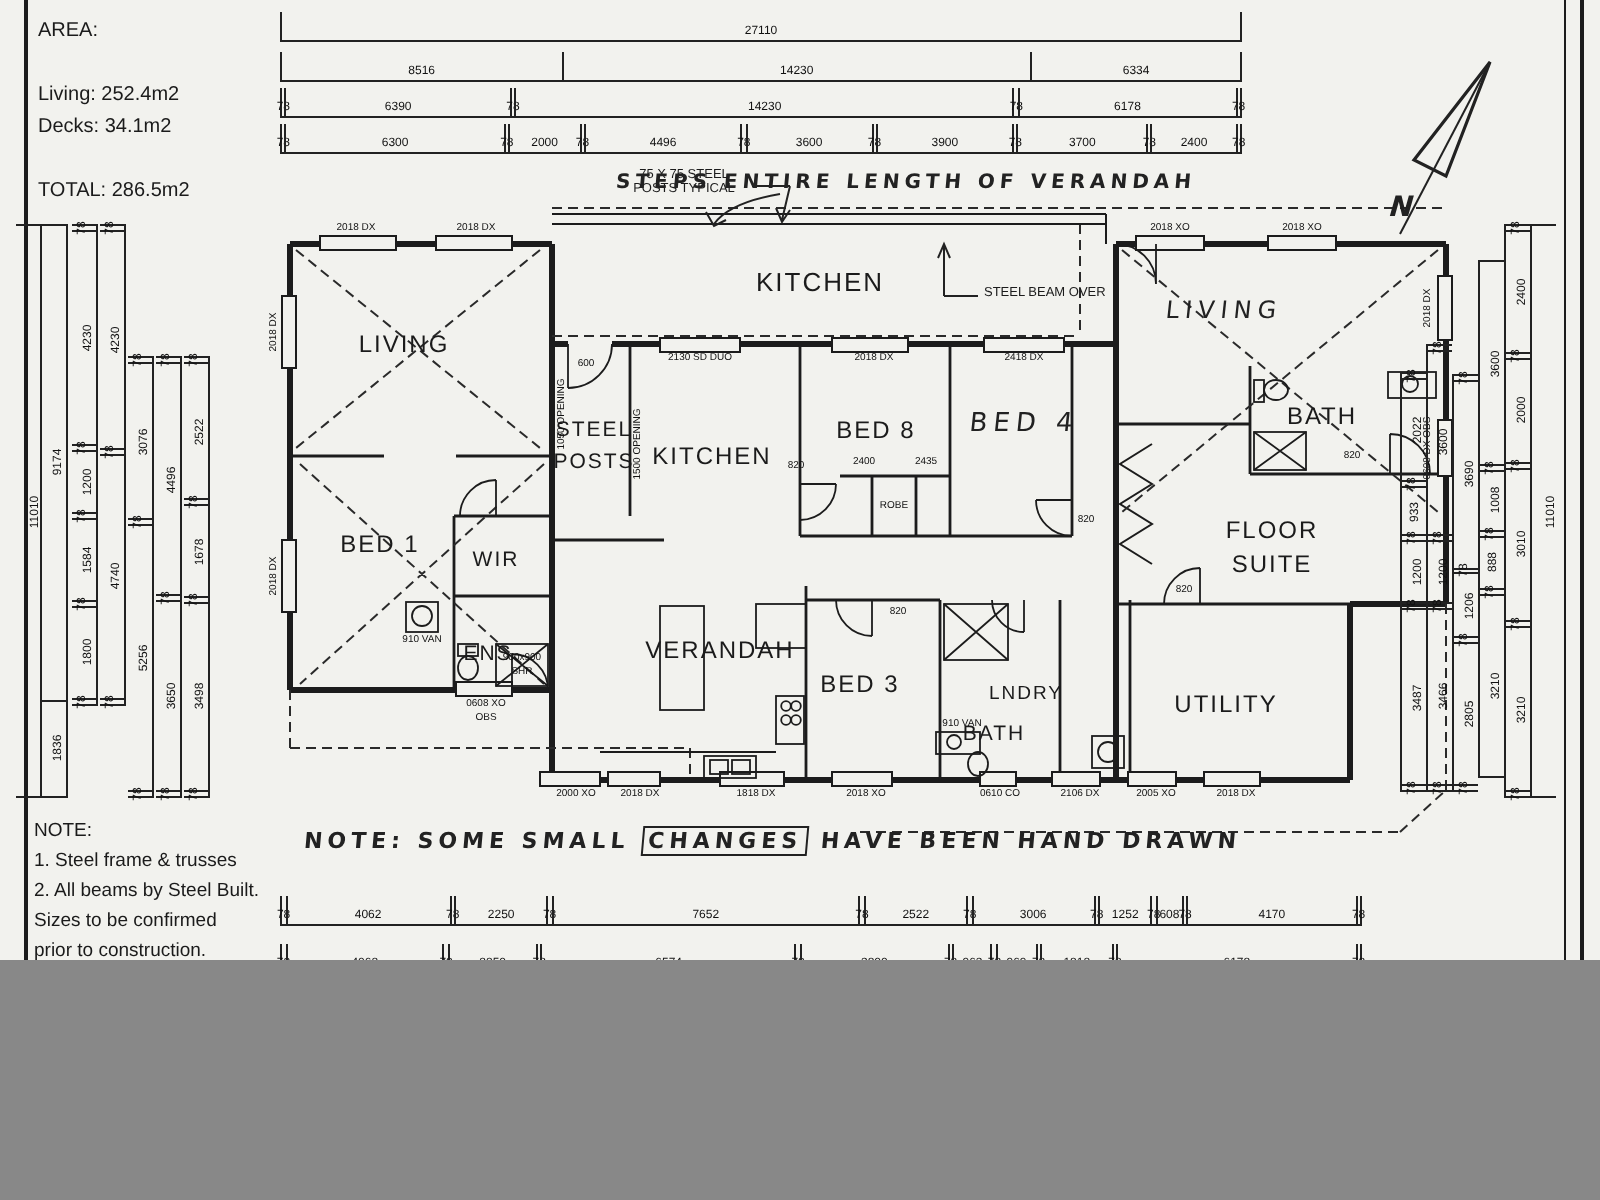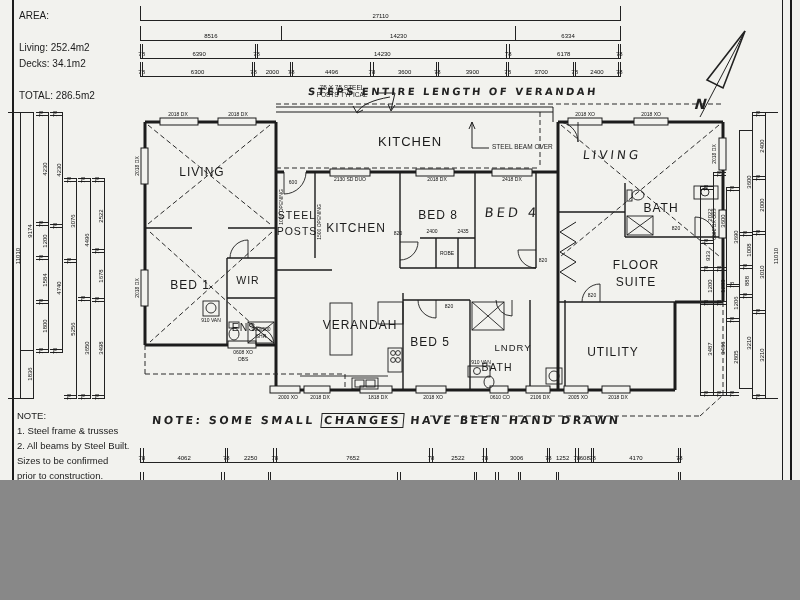--- a/index.html
+++ b/index.html
@@ -187,35 +187,35 @@
       <path d="M390,97 C372,100 362,105 357,112 M353,106 L357,113 L363,110"></path>
     </g>
 
     <g stroke="#222" fill="none">
       <path d="M700,117 L745,31" stroke-width="1"></path>
       <polygon points="745,31 707,80 723,88" stroke-width="1.6" fill="none"></polygon>
     </g>
   </svg>
 
   <div class="room" style="left:202px;top:172px;">LIVING</div>
-  <div class="room" style="left:190px;top:285px;">BED 1</div>
+  <div class="room" style="left:190px;top:272px;">BED 1</div>
   <div class="room sm" style="left:248px;top:280px;">WIR</div>
   <div class="room sm" style="left:244px;top:327px;">ENS</div>
   <div class="room sm" style="left:297px;top:215px;">STEEL</div>
   <div class="room sm" style="left:297px;top:231px;">POSTS</div>
   <div class="room" style="left:356px;top:228px;">KITCHEN</div>
   <div class="room" style="left:438px;top:215px;">BED 8</div>
   <div class="room hand" style="left:512px;top:212px;font-size:13px;">BED 4</div>
   <div class="room" style="left:410px;top:141px;font-size:13px;">KITCHEN</div>
   <div class="room hand" style="left:612px;top:155px;">LIVING</div>
   <div class="room" style="left:661px;top:208px;">BATH</div>
   <div class="room" style="left:636px;top:265px;">FLOOR</div>
   <div class="room" style="left:636px;top:282px;">SUITE</div>
   <div class="room" style="left:360px;top:325px;">VERANDAH</div>
-  <div class="room" style="left:430px;top:342px;">BED 5</div>
+  <div class="room" style="left:430px;top:342px;">BED 3</div>
   <div class="room sm" style="left:497px;top:367px;">BATH</div>
   <div class="room sm" style="left:513px;top:347px;font-size:9.5px;">LNDRY</div>
   <div class="room" style="left:613px;top:352px;">UTILITY</div>
 
   <div class="abs" id="anno-layer">
       <span class="anno" style="left: 178px; top: 114px;">2018 DX</span>
       <span class="anno" style="left: 238px; top: 114px;">2018 DX</span>
       <span class="anno" style="left: 350px; top: 179px;">2130 SD DUO</span>
       <span class="anno" style="left: 437px; top: 179px;">2018 DX</span>
       <span class="anno" style="left: 512px; top: 179px;">2418 DX</span>

